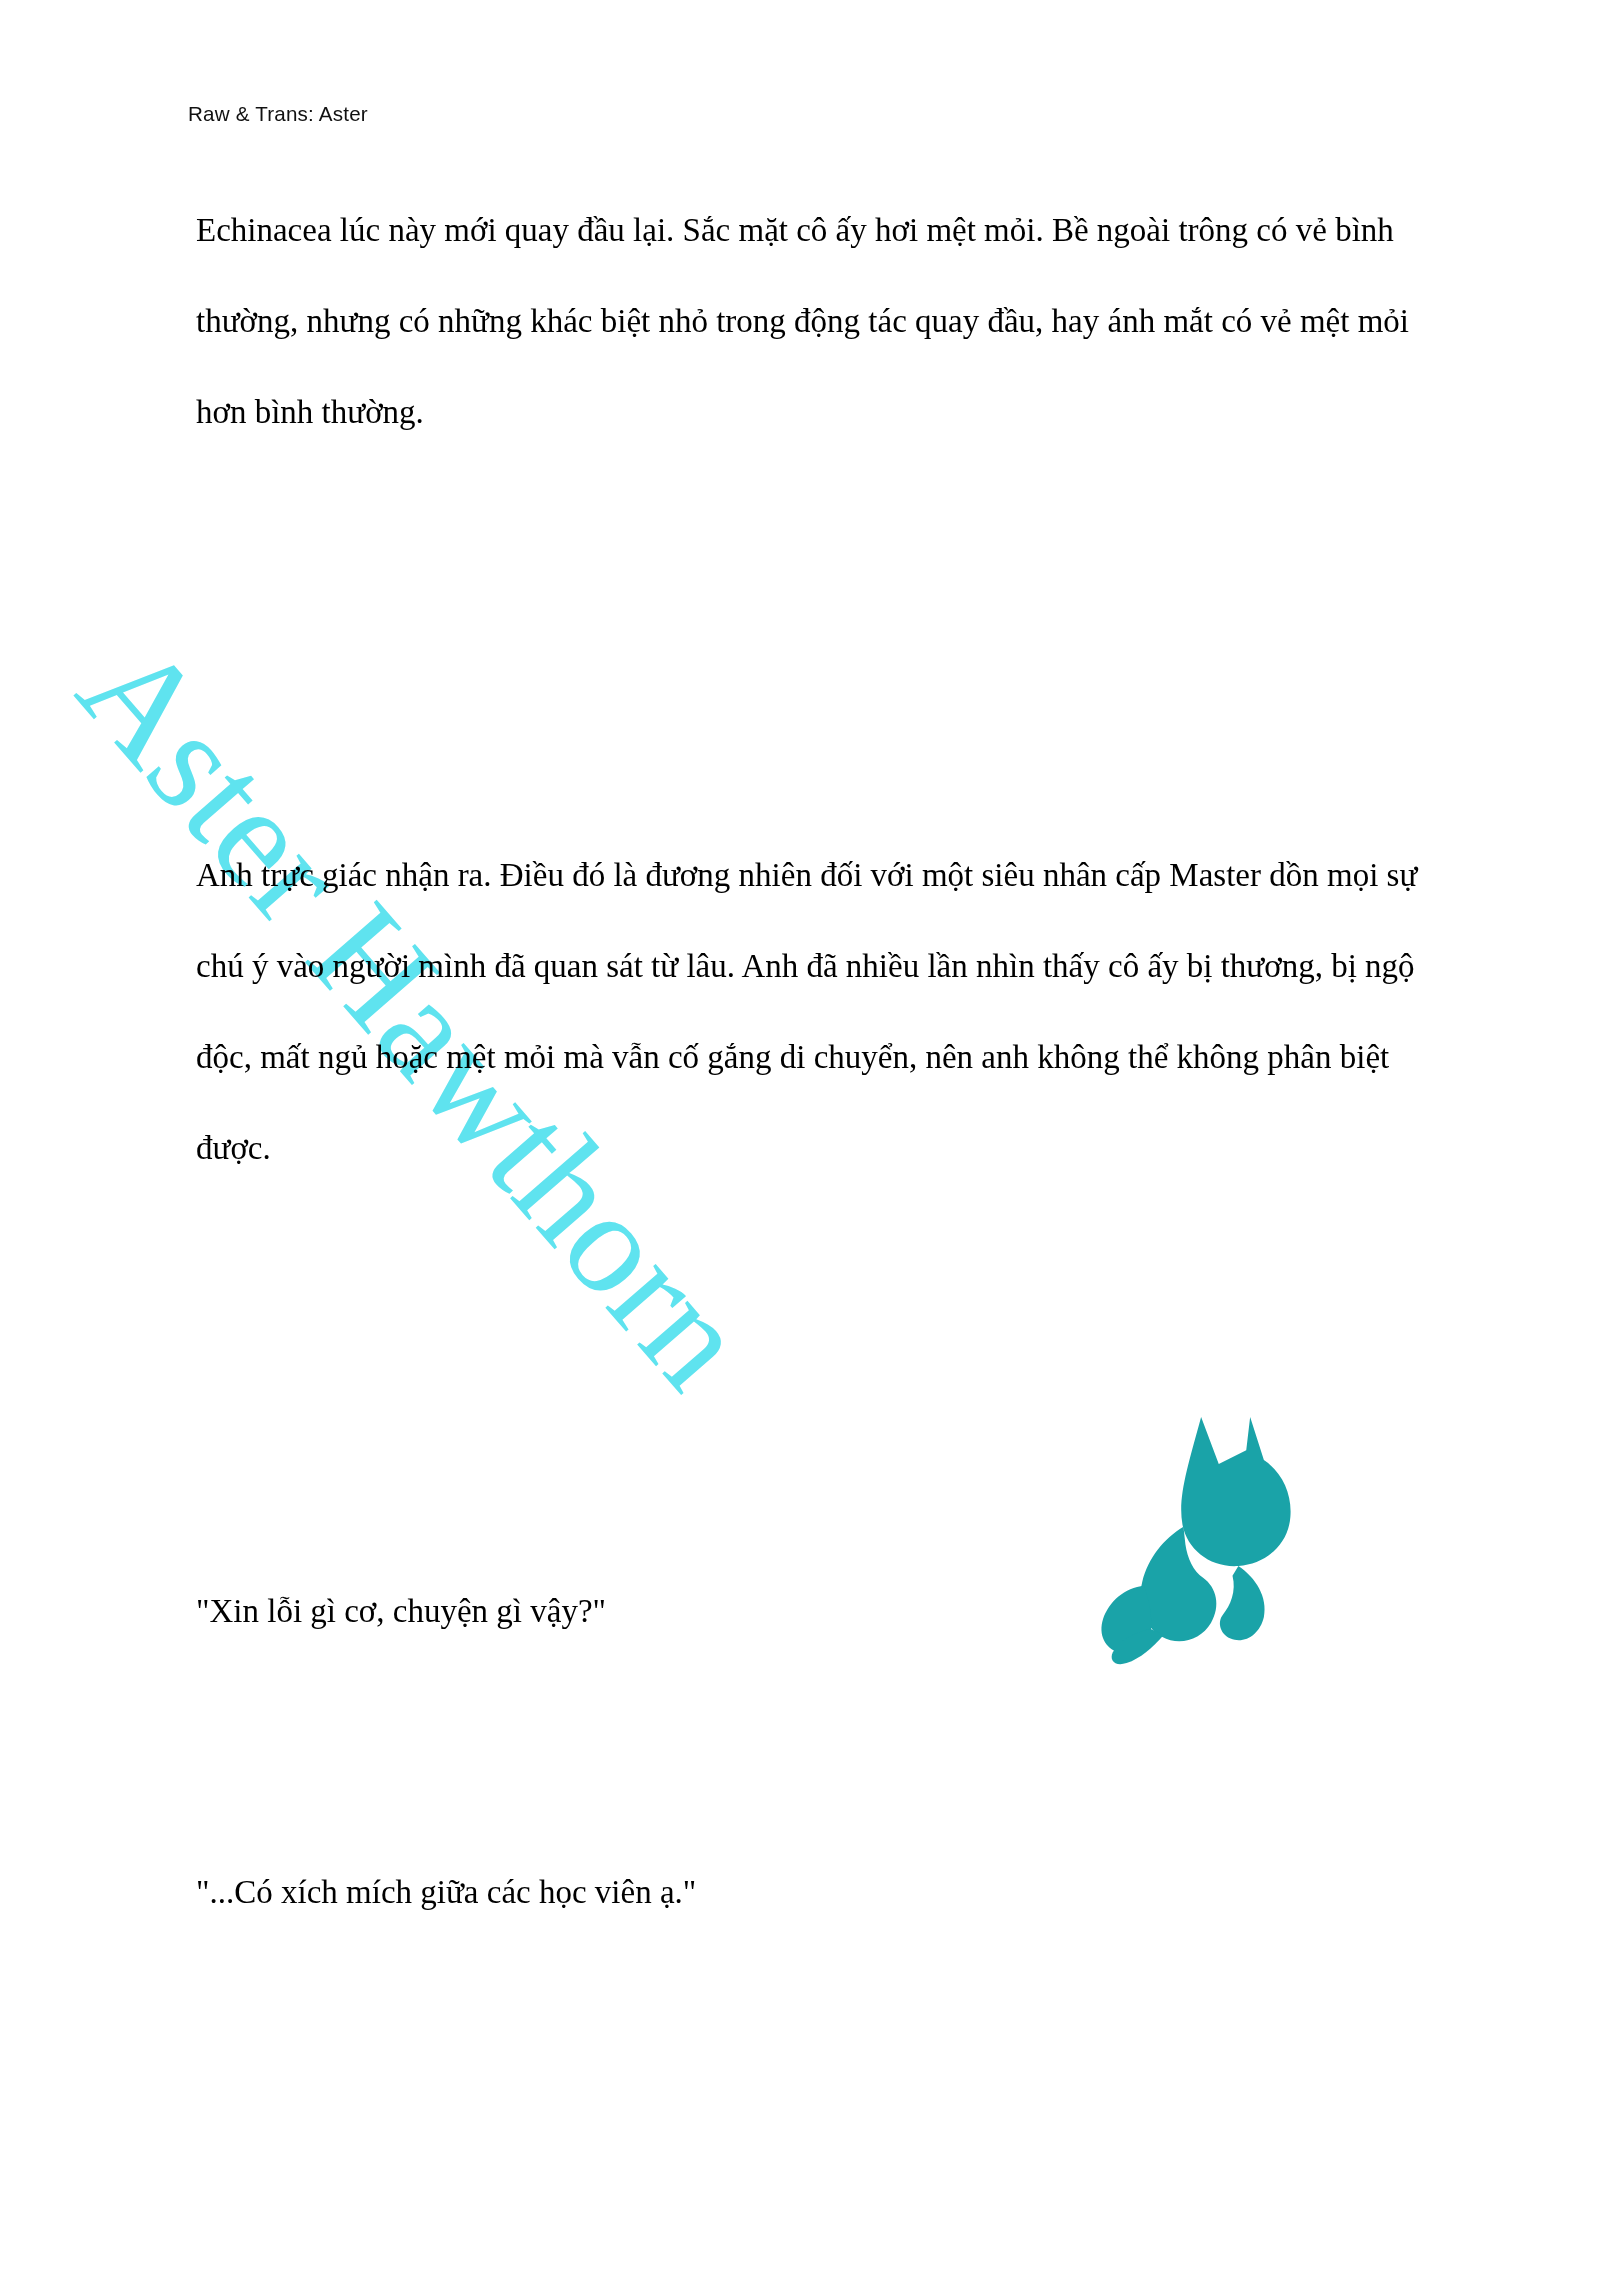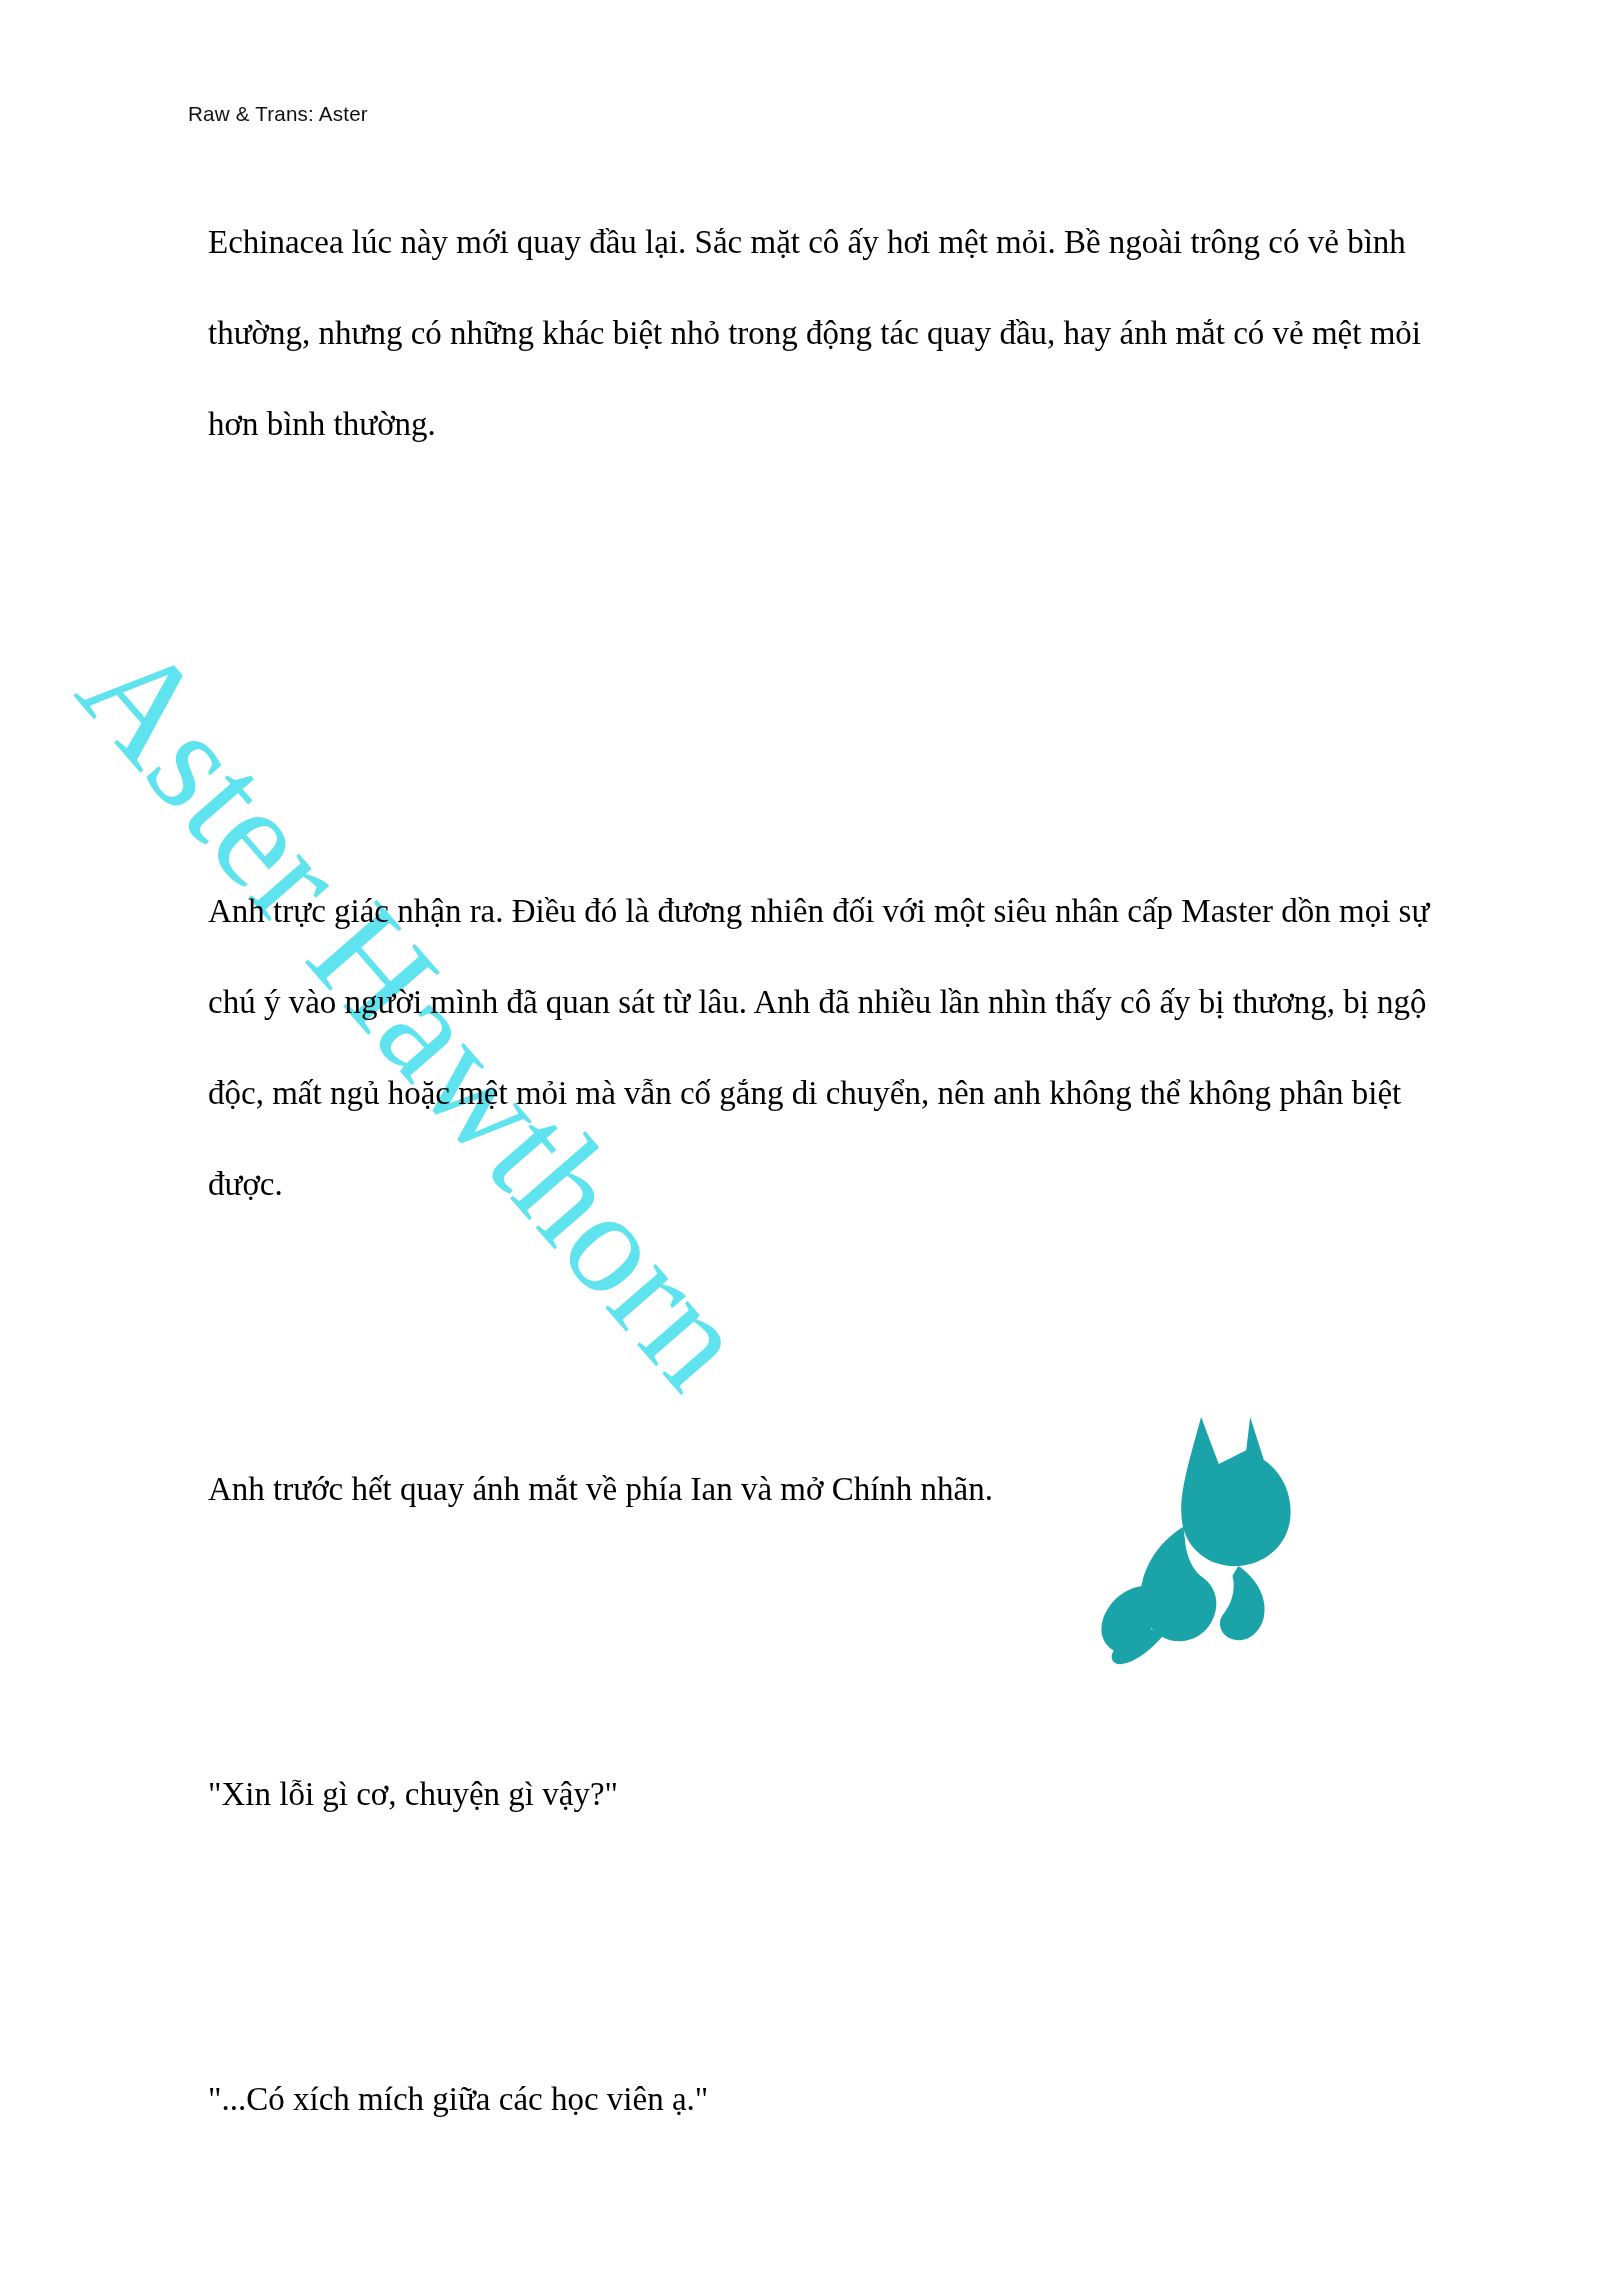--- a/index.html
+++ b/index.html
@@ -32,21 +32,21 @@
     left: 192px;
     top: 181px;
     width: 1264px;
     z-index: 3;
   }
   .para {
     font-family: "Liberation Serif", "DejaVu Serif", serif;
     font-size: 33px;
     line-height: 91px;
     color: #000000;
-    margin: 16px;
+    margin: 4px;
     text-align: left;
     letter-spacing: 0px;
   }
   .gap-big   { height: 182px; }
 
   
   .watermark {
     position: absolute;
     left: 172px;
     top: 608px;
@@ -118,21 +118,20 @@
       </g>
     </svg>
   </div>
 
   <div class="content">
     <p class="para">Echinacea lúc này mới quay đầu lại. Sắc mặt cô ấy hơi mệt mỏi. Bề ngoài trông có vẻ bình thường, nhưng có những khác biệt nhỏ trong động tác quay đầu, hay ánh mắt có vẻ mệt mỏi hơn bình thường.</p>
     <div class="gap-big"></div>
     <div class="gap-big"></div>
     <p class="para">Anh trực giác nhận ra. Điều đó là đương nhiên đối với một siêu nhân cấp Master dồn mọi sự chú ý vào người mình đã quan sát từ lâu. Anh đã nhiều lần nhìn thấy cô ấy bị thương, bị ngộ độc, mất ngủ hoặc mệt mỏi mà vẫn cố gắng di chuyển, nên anh không thể không phân biệt được.</p>
     <div class="gap-big"></div>
-    <p class="para">Anh trước hết quay ánh mắt về phía Ian và mở Chính nhãn.</p>
     <div class="gap-big"></div>
     <p class="para">"Xin lỗi gì cơ, chuyện gì vậy?"</p>
     <div class="gap-big"></div>
     <p class="para">"...Có xích mích giữa các học viên ạ."</p>
   </div>
 
 </div>
 
 
 </body></html>

